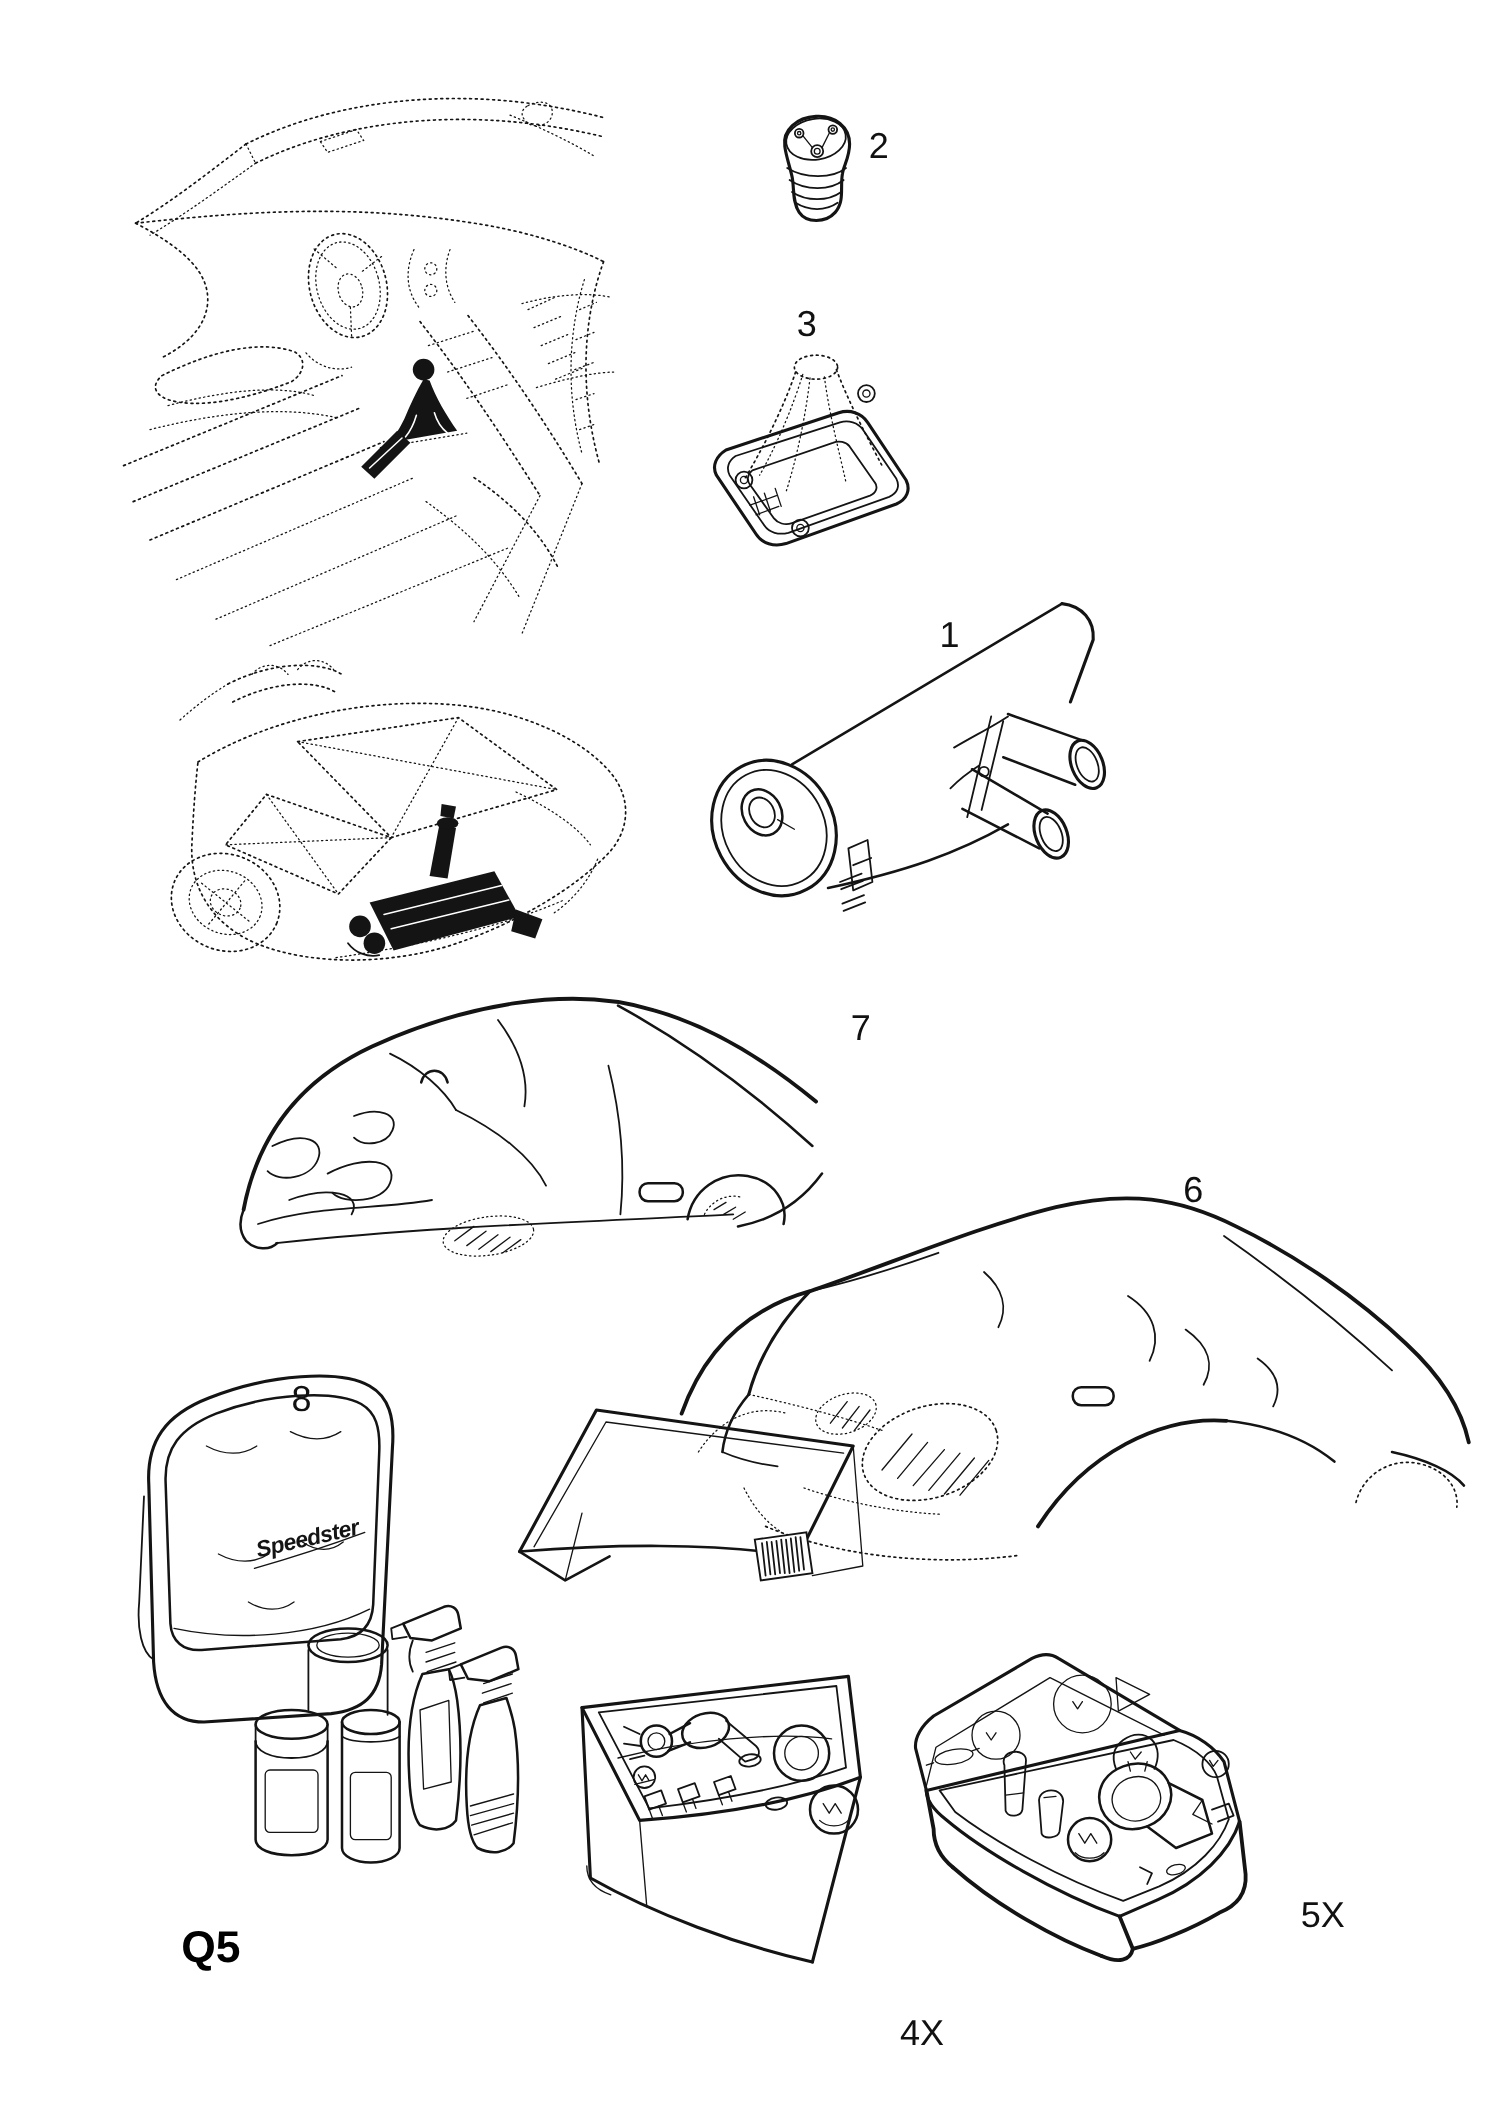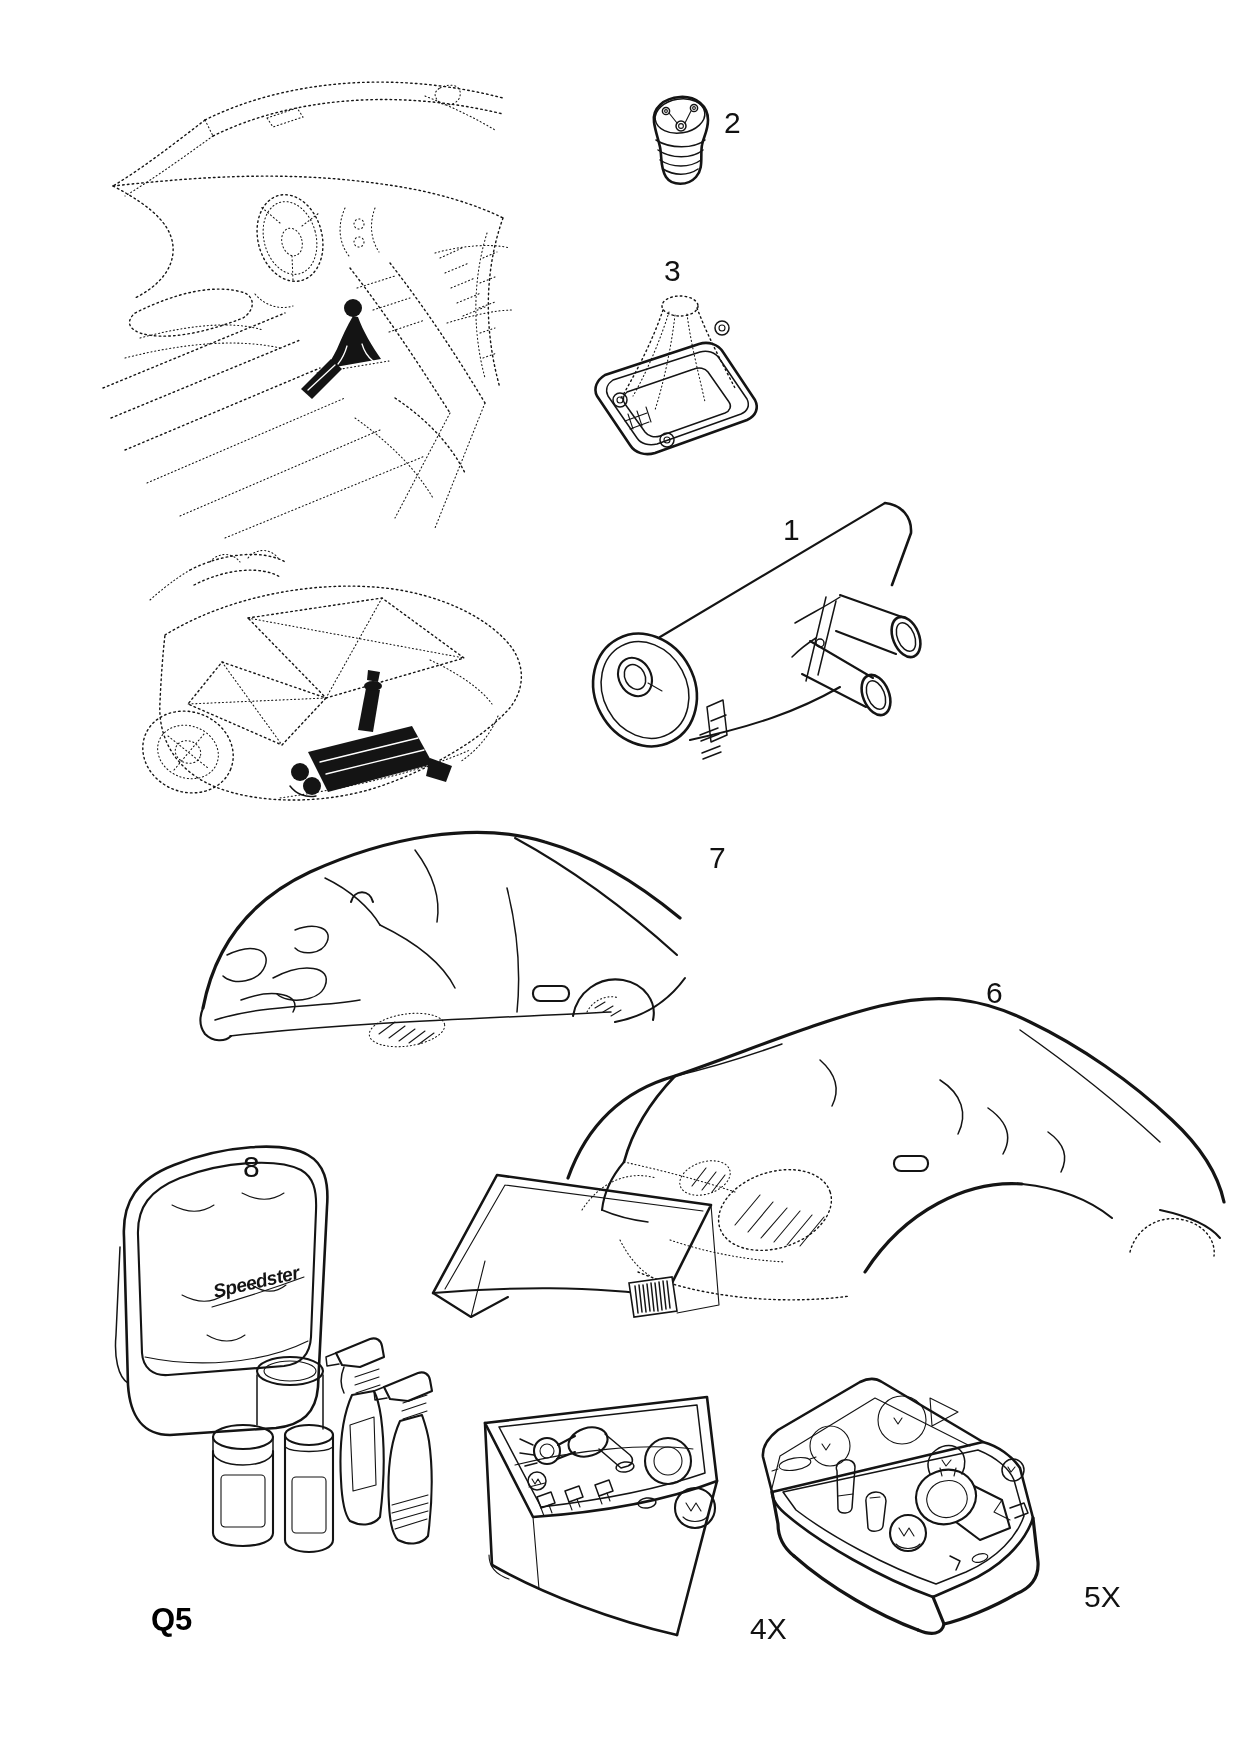--- a/index.html
+++ b/index.html
@@ -16,21 +16,21 @@
   .s3{fill:none;stroke:#141414;stroke-width:3.2;stroke-linecap:round;stroke-linejoin:round}
   .d{fill:none;stroke:#141414;stroke-width:1.4;stroke-dasharray:1.6 3.2;stroke-linecap:round}
   .d1{fill:none;stroke:#141414;stroke-width:1.05;stroke-dasharray:1.1 2.7;stroke-linecap:round}
   .blk{fill:#141414;stroke:none}
   .w{fill:none;stroke:#ffffff;stroke-width:1.3;stroke-linecap:round}
   .callout{
     position:absolute;font-size:30px;line-height:1.1;color:#111;
     letter-spacing:0;user-select:none;
   }
   .page-code{
-    position:absolute;left:151px;top:1603px;font-size:31px;font-weight:bold;
+    position:absolute;left:151px;top:1603px;font-size:37px;font-weight:bold;
     color:#000;line-height:1.1;
   }
   .logo-text{font-family:"Liberation Sans", sans-serif;font-style:italic;font-weight:bold;
     font-size:19px;fill:#141414;letter-spacing:-0.5px;}
 </style>
 </head>
 <body>
 
 <div class="page">
 
@@ -352,18 +352,18 @@
     <path class="s1" d="M 328 99 l 3 5 l 4 -5"></path>
     <ellipse class="s1" cx="300" cy="190" rx="8" ry="4" transform="rotate(-15 300 190)"></ellipse>
   </svg>
 
   <div class="callout" style="left:783px;top:513px">1</div>
   <div class="callout" style="left:724px;top:106px">2</div>
   <div class="callout" style="left:664px;top:254px">3</div>
   <div class="callout" style="left:986px;top:976px">6</div>
   <div class="callout" style="left:709px;top:841px">7</div>
   <div class="callout" style="left:243px;top:1150px">8</div>
-  <div class="callout" style="left:750px;top:1612px">4X</div>
+  <div class="callout" style="left:750px;top:1678px">4X</div>
   <div class="callout" style="left:1084px;top:1580px">5X</div>
 
   <div class="page-code">Q5</div>
 
 </div>
 
 </body></html>

